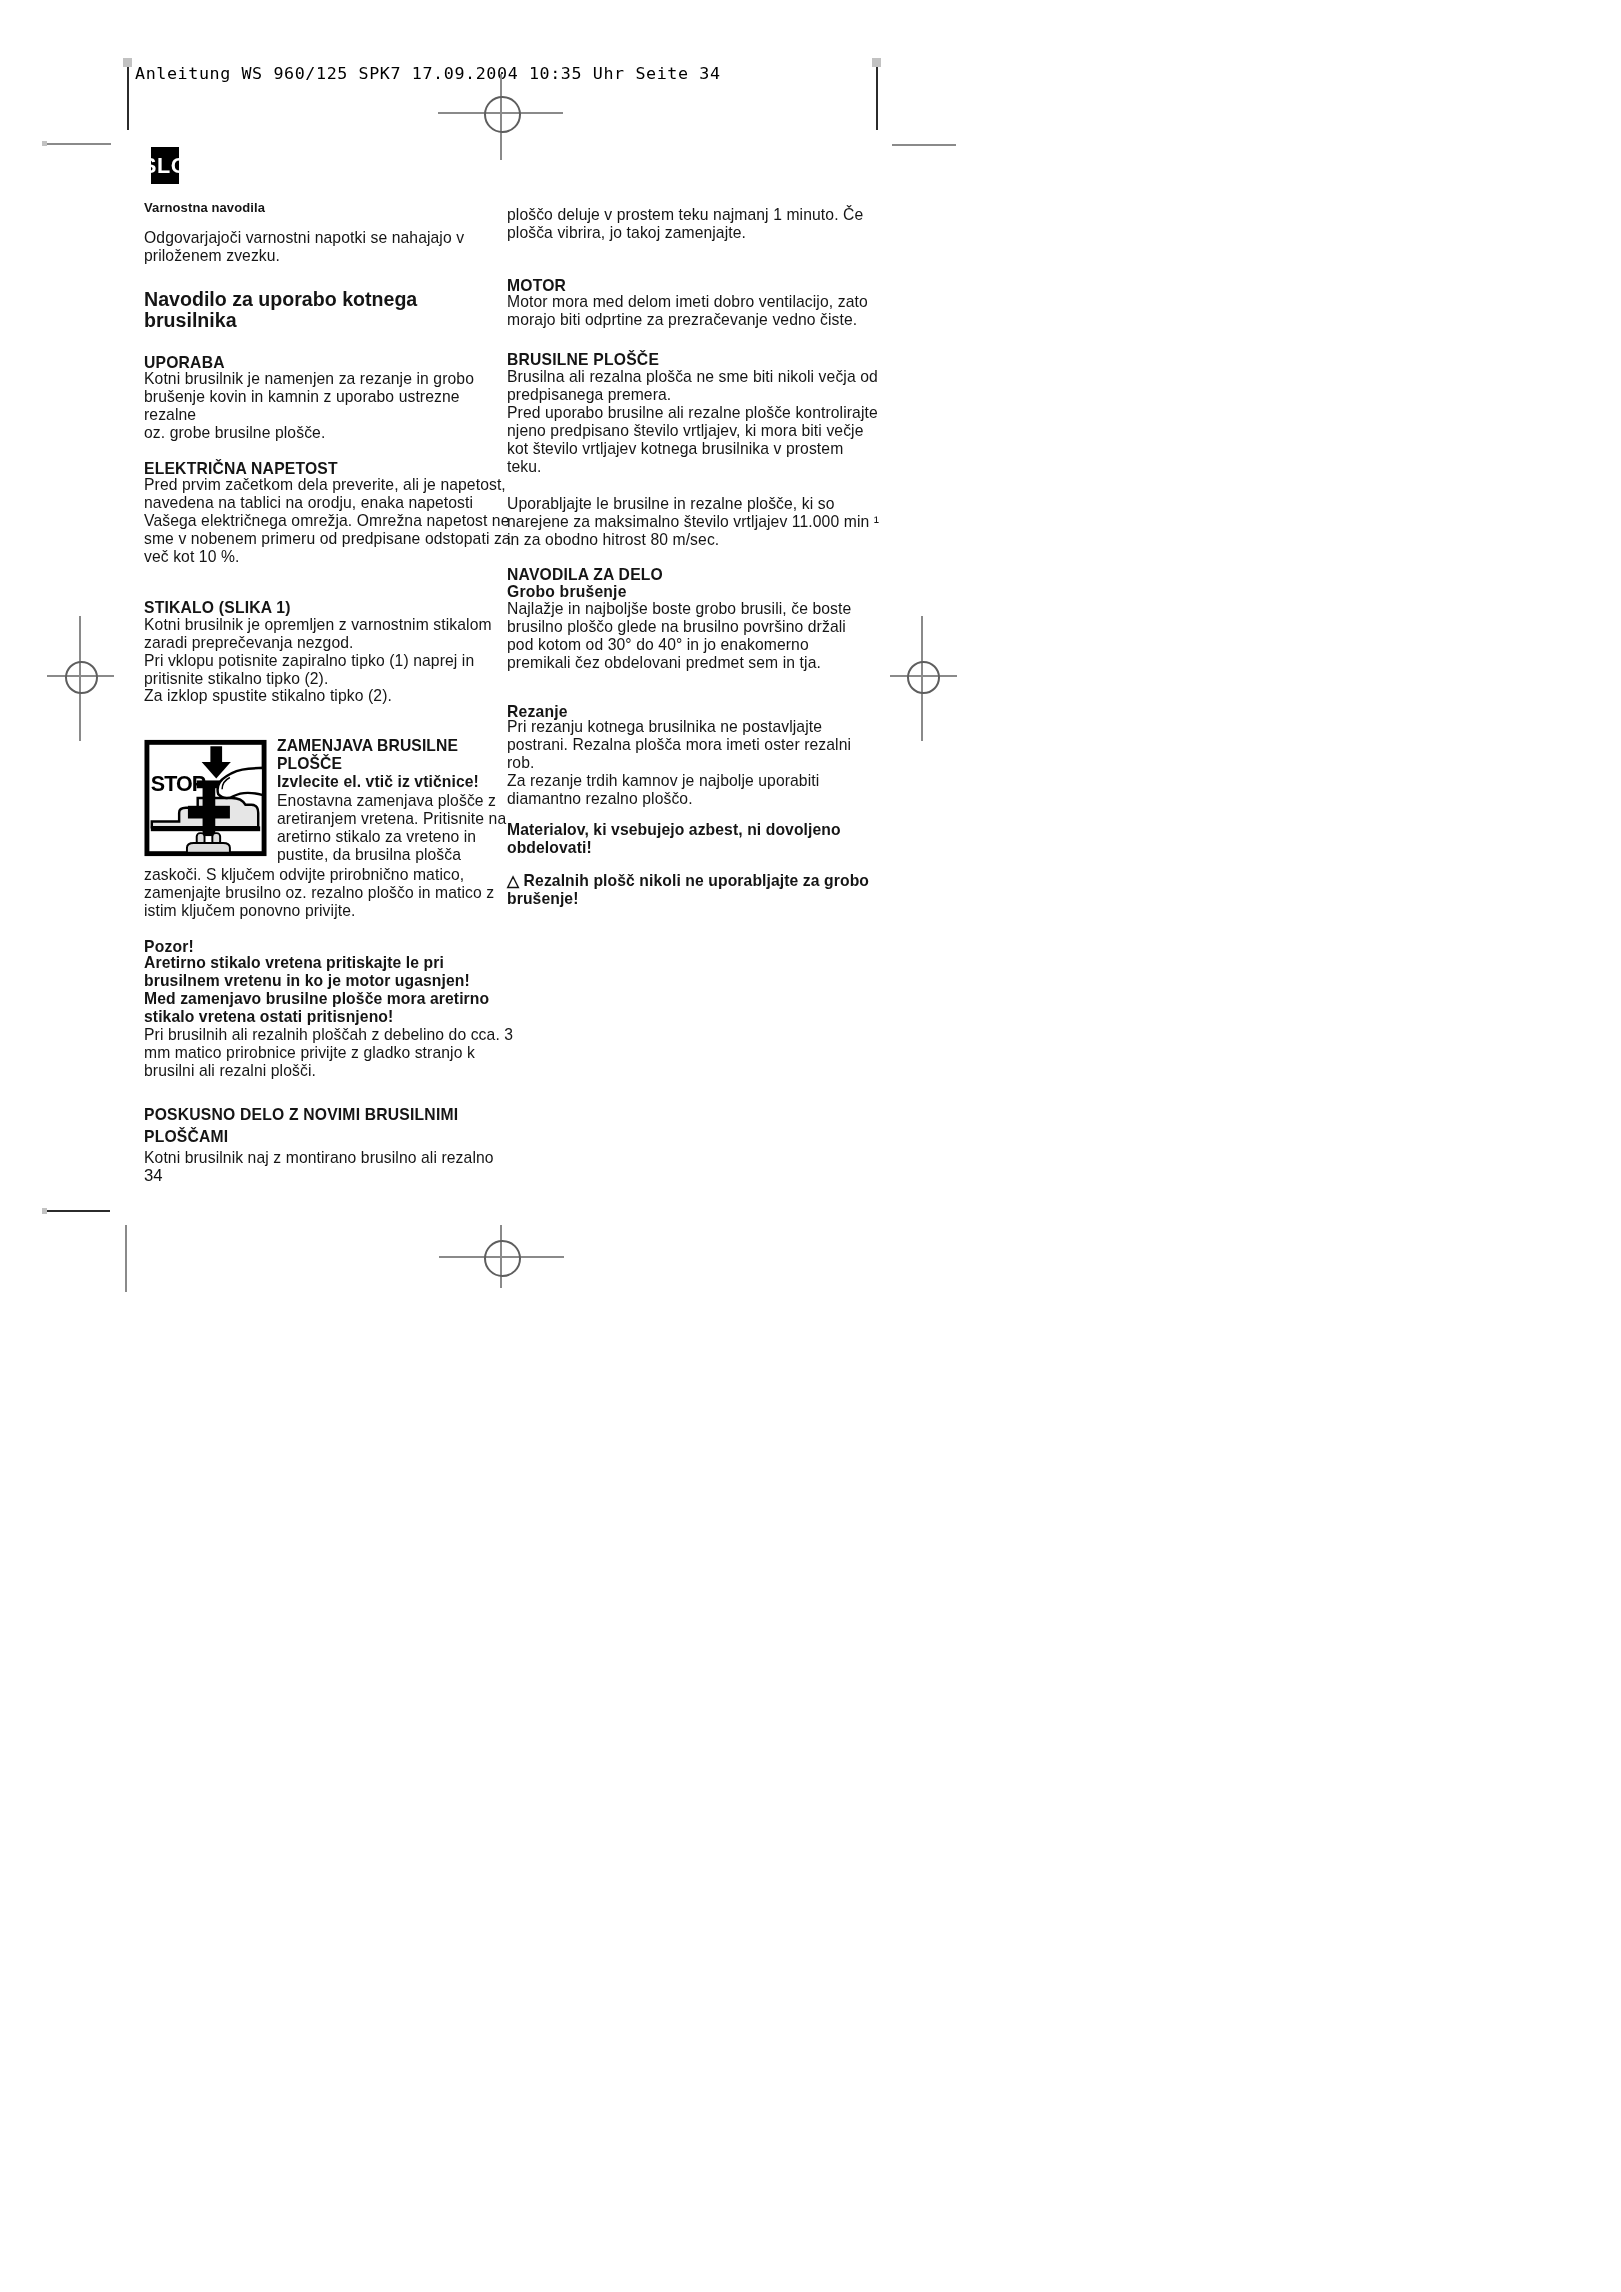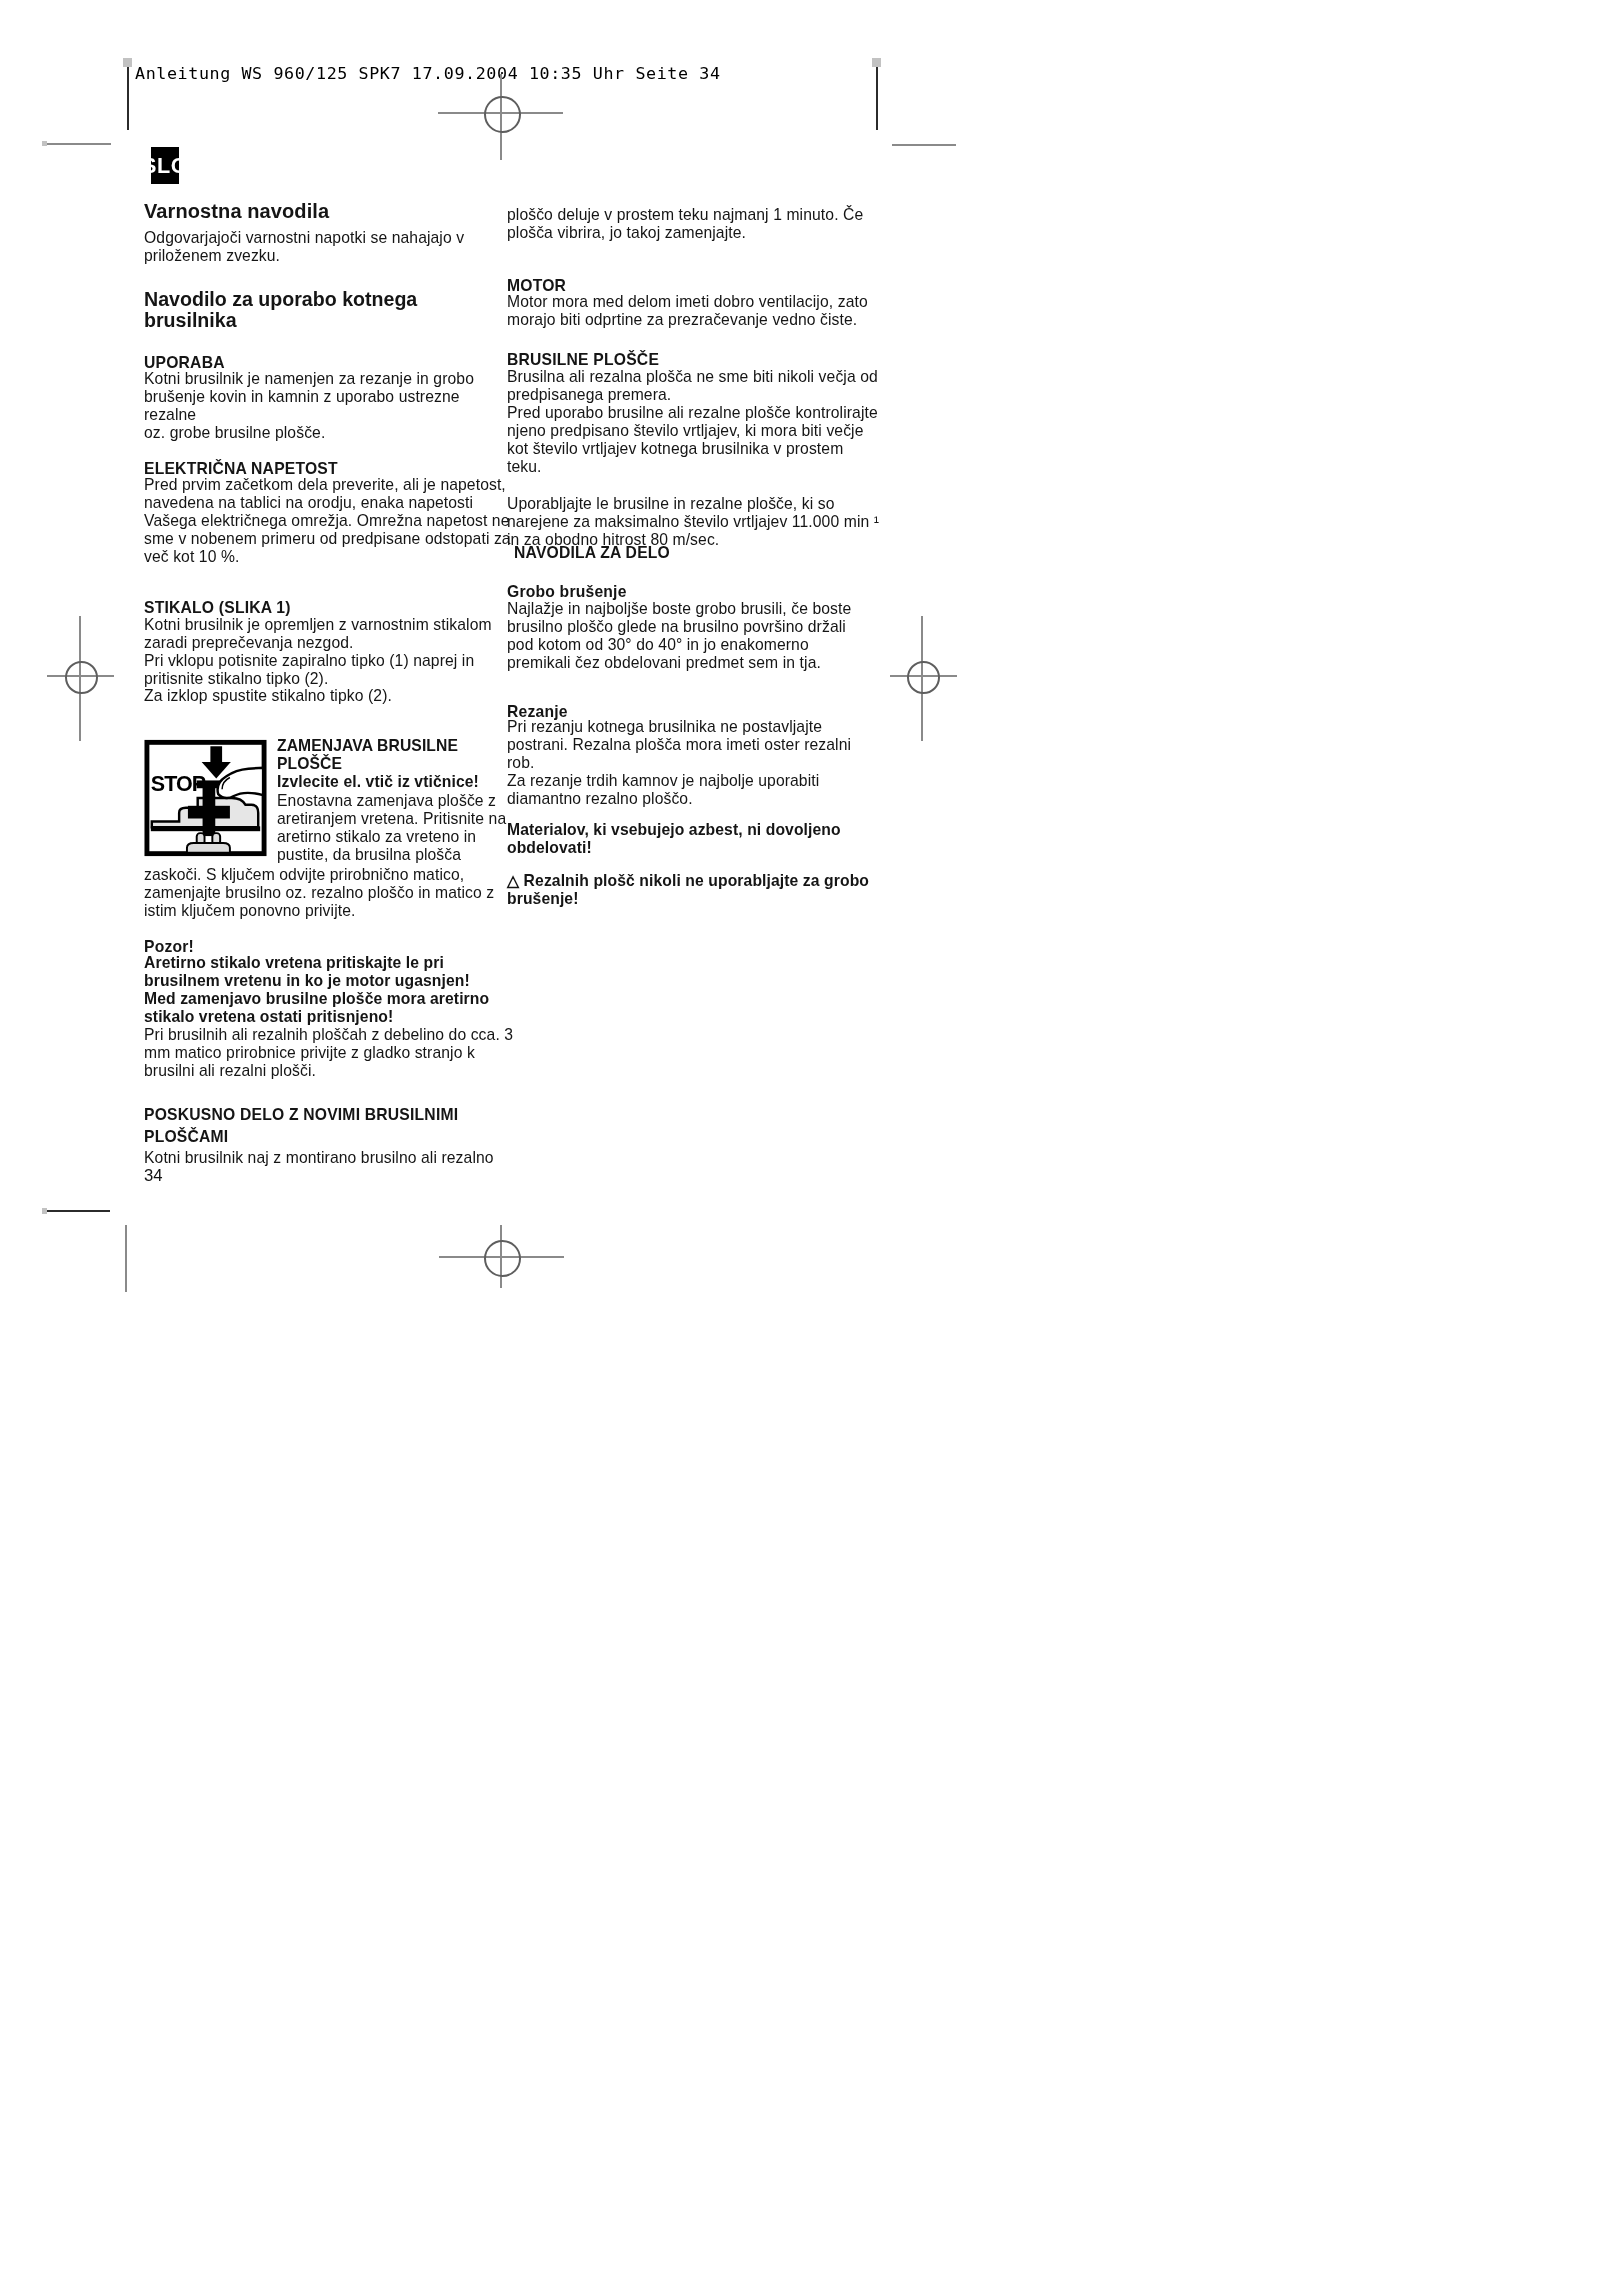--- a/index.html
+++ b/index.html
@@ -3,21 +3,21 @@
 <meta charset="utf-8">
 <style>
   html,body{margin:0;padding:0;}
   body{
     width:1621px;height:2293px;background:#ffffff;position:relative;
     font-family:"Liberation Sans", sans-serif;color:#151515;overflow:hidden;
   }
   .abs{position:absolute;}
   .txt{position:absolute;white-space:pre-line;font-size:15.7px;line-height:18px;letter-spacing:0.1px;color:#151515;}
   .b{font-weight:bold;}
-  .h-lg{position:absolute;font-size:20px;font-weight:bold;letter-spacing:0.1px;}
+  .h-lg{position:absolute;font-size:13px;font-weight:bold;letter-spacing:0.1px;}
   .h-xl{position:absolute;font-size:19.6px;line-height:21px;font-weight:bold;white-space:pre-line;}
   .h-sm{position:absolute;font-size:15.7px;font-weight:bold;letter-spacing:0.2px;white-space:pre-line;line-height:22px;}
   .header-line{
     position:absolute;left:135px;top:63px;
     font-family:"DejaVu Sans Mono", monospace;font-size:16.7px;letter-spacing:0.6px;color:#000000;
   }
   .slo-badge{
     position:absolute;left:151px;top:147px;width:28px;height:37px;background:#000;
     color:#fff;font-weight:bold;font-size:21.6px;display:flex;align-items:center;justify-content:center;
     letter-spacing:0.5px;
@@ -158,21 +158,21 @@
   <div class="txt" style="left:507px;top:368px;width:377px;">Brusilna ali rezalna plošča ne sme biti nikoli večja od
 predpisanega premera.
 Pred uporabo brusilne ali rezalne plošče kontrolirajte
 njeno predpisano število vrtljajev, ki mora biti večje
 kot število vrtljajev kotnega brusilnika v prostem
 teku.</div>
   <div class="txt" style="left:507px;top:495px;width:377px;">Uporabljajte le brusilne in rezalne plošče, ki so
 narejene za maksimalno število vrtljajev 11.000 min ¹
 in za obodno hitrost 80 m/sec.</div>
 
-  <div class="h-sm" style="left:507px;top:542px;margin-left:7px;">NAVODILA ZA DELO</div>
+  <div class="h-sm" style="left:507px;top:564px;">NAVODILA ZA DELO</div>
   <div class="h-sm" style="left:507px;top:581px;">Grobo brušenje</div>
   <div class="txt" style="left:507px;top:600px;width:377px;">Najlažje in najboljše boste grobo brusili, če boste
 brusilno ploščo glede na brusilno površino držali
 pod kotom od 30° do 40° in jo enakomerno
 premikali čez obdelovani predmet sem in tja.</div>
 
   <div class="h-sm" style="left:507px;top:701px;">Rezanje</div>
   <div class="txt" style="left:507px;top:718px;width:377px;">Pri rezanju kotnega brusilnika ne postavljajte
 postrani. Rezalna plošča mora imeti oster rezalni
 rob.

